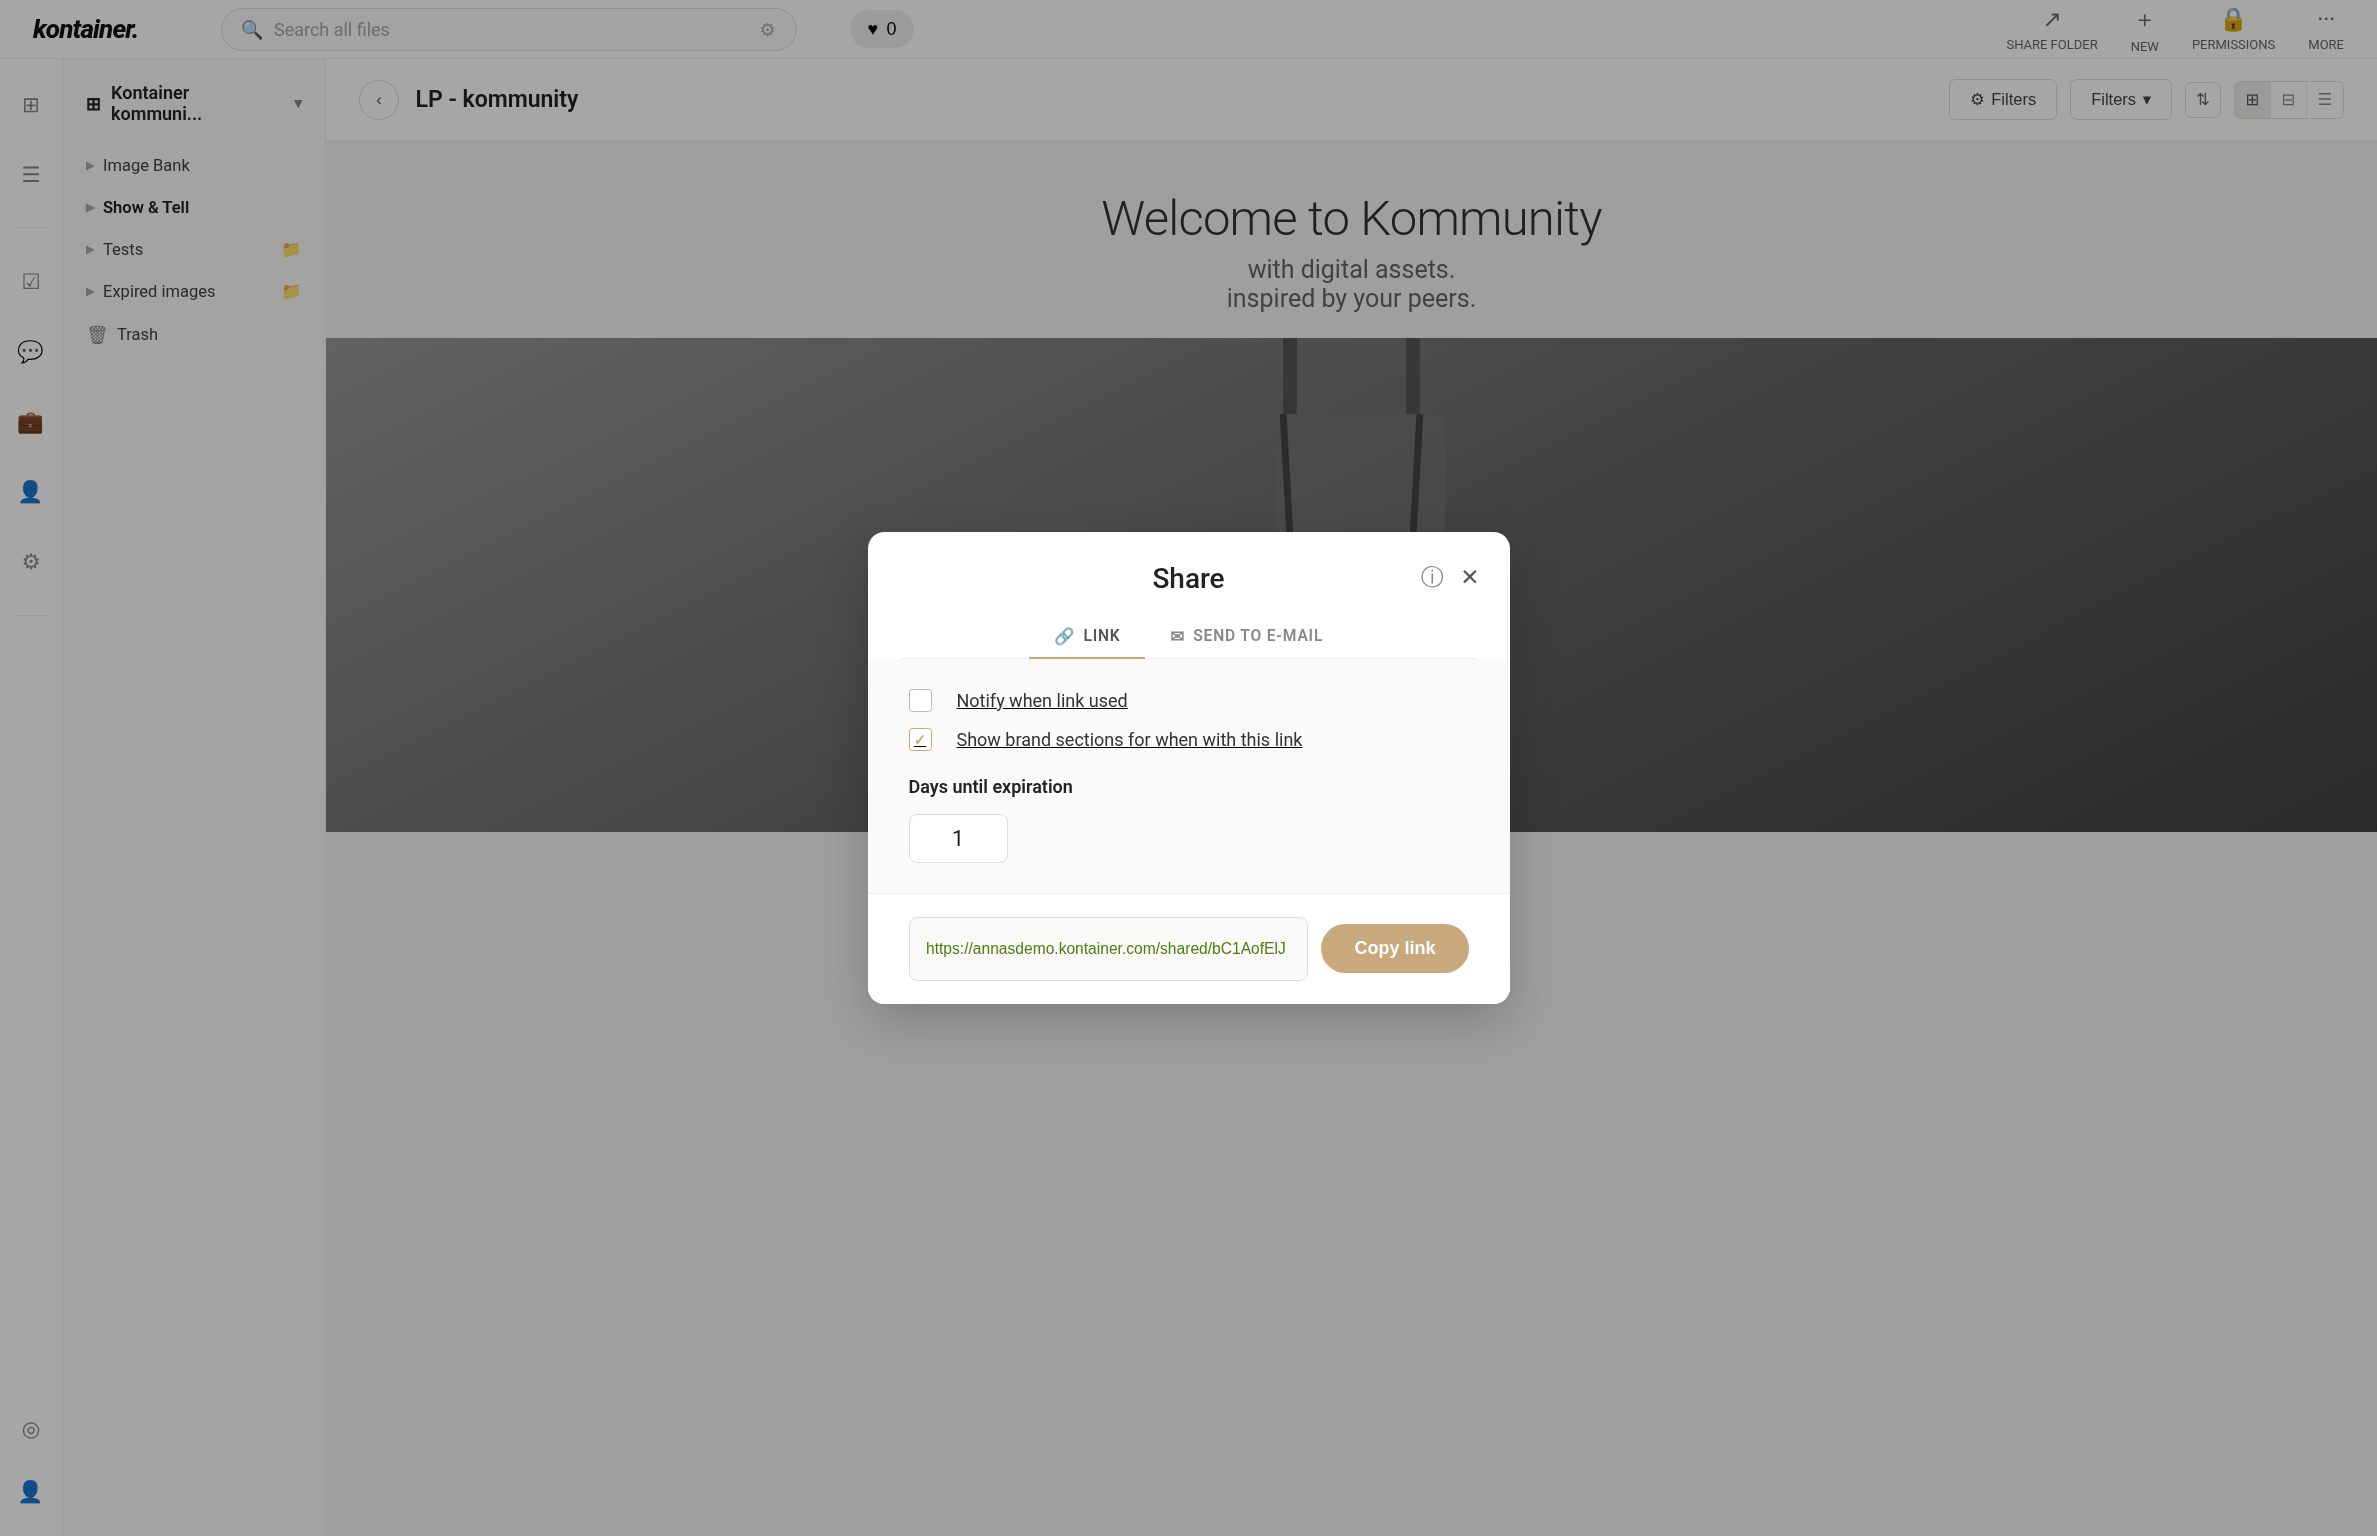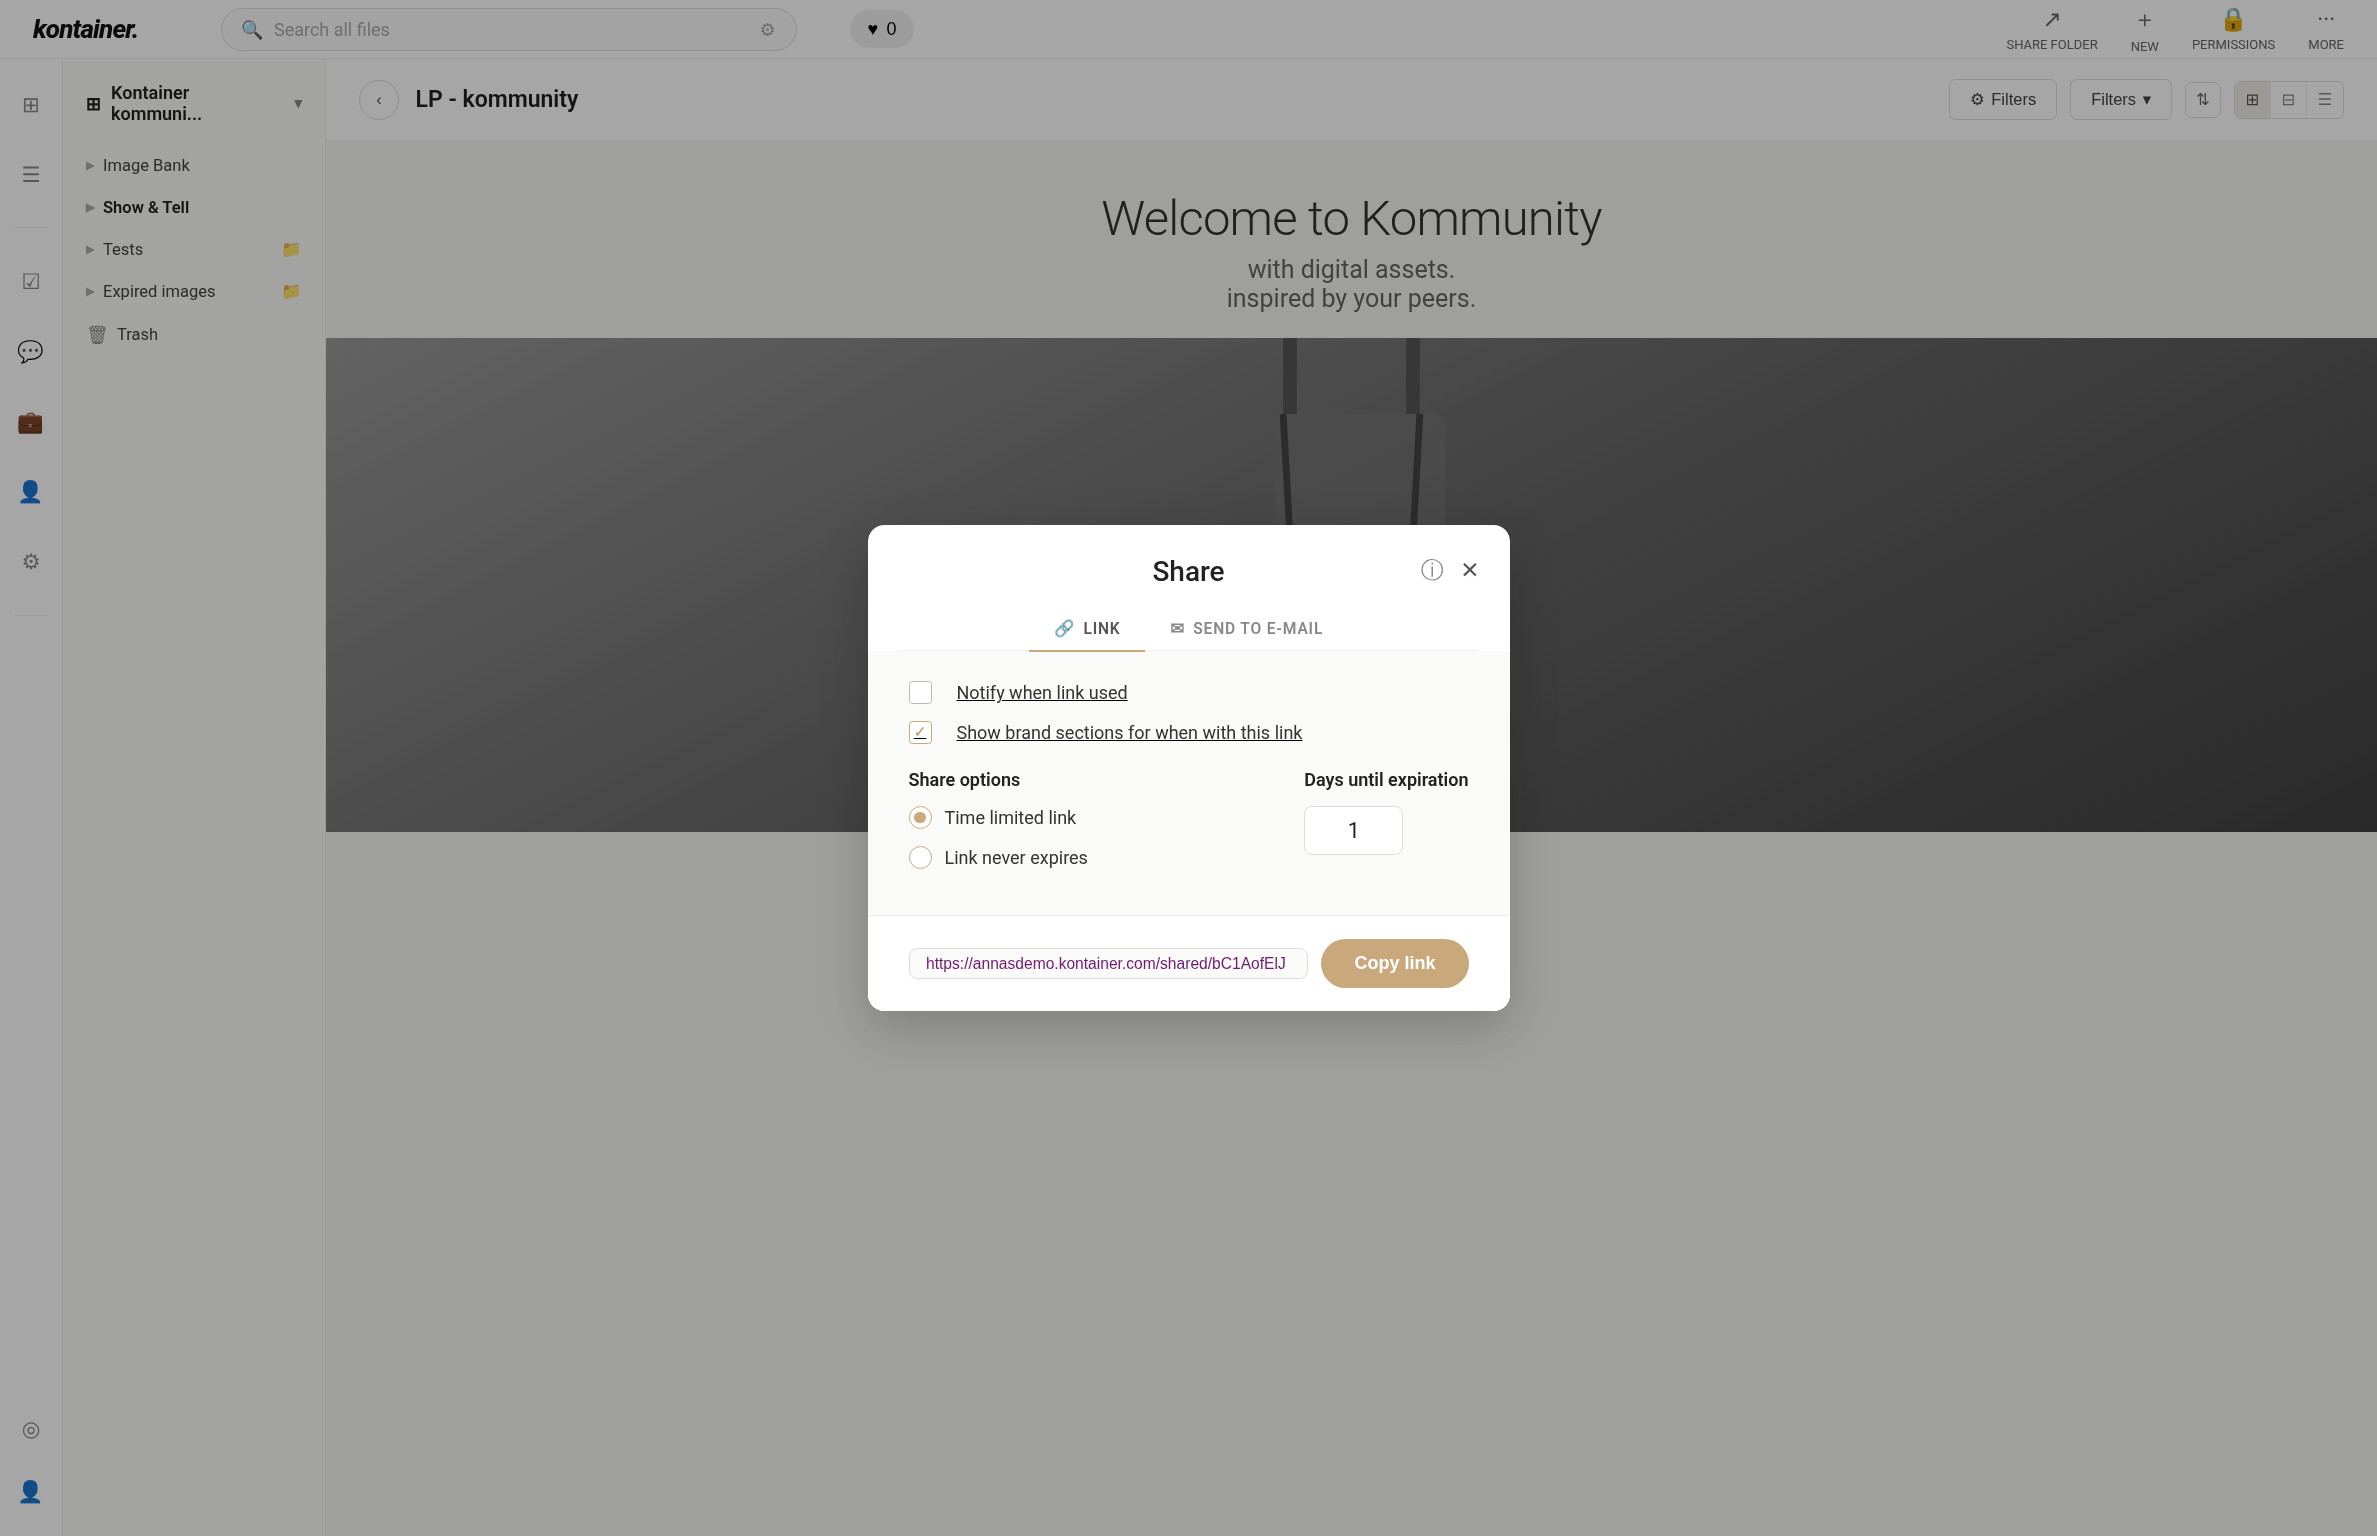--- a/index.html
+++ b/index.html
@@ -210,22 +210,22 @@
       font-size: 21.4px; text-align: center; color: #222; background: #fff;
       display: flex; align-items: center; justify-content: center;
     }
 
     
     .modal-footer {
       display: flex; align-items: center; padding: 23px 41px;
       background: #fff; gap: 13px; border-top: 0.8px solid #eee;
     }
     .link-input {
-      flex: 1; height: 31px; border: 1.2px solid #ddd; border-radius: 8.2px;
-      padding: 0 16.5px; font-size: 15.6px; color: #701a75; background: #fafaf8;
+      flex: 1; height: 64px; border: 1.2px solid #ddd; border-radius: 8.2px;
+      padding: 0 16.5px; font-size: 15.6px; color: #4d7c0f; background: #fafaf8;
     }
     .copy-btn {
       height: 49px; padding: 0 33px; border-radius: 25px;
       background: #c9a87c; border: none; color: #fff;
       font-size: 18px; font-weight: 600; cursor: pointer;
       white-space: nowrap;
     }
   </style>
 </head>
 <body>
@@ -390,31 +390,20 @@
       <div class="checkbox-row">
         <div class="checkbox"></div>
         <span class="checkbox-label">Notify when link used</span>
       </div>
       <div class="checkbox-row">
         <div class="checkbox checked"></div>
         <span class="checkbox-label">Show brand sections for when with this link</span>
       </div>
 
       <div class="share-options-row">
-        <div class="share-options-col">
-          <div class="share-options-title">Share options</div>
-          <div class="radio-row">
-            <div class="radio-btn selected"></div>
-            <span class="radio-label">Time limited link</span>
-          </div>
-          <div class="radio-row">
-            <div class="radio-btn"></div>
-            <span class="radio-label">Link never expires</span>
-          </div>
-        </div>
         <div class="expiry-col">
           <div class="expiry-title">Days until expiration</div>
           <div class="expiry-input">1</div>
         </div>
       </div>
     </div>
 
     <div class="modal-footer">
       <input class="link-input" type="text" value="https://annasdemo.kontainer.com/shared/bC1AofElJ" style="">
       <button class="copy-btn">Copy link</button>

